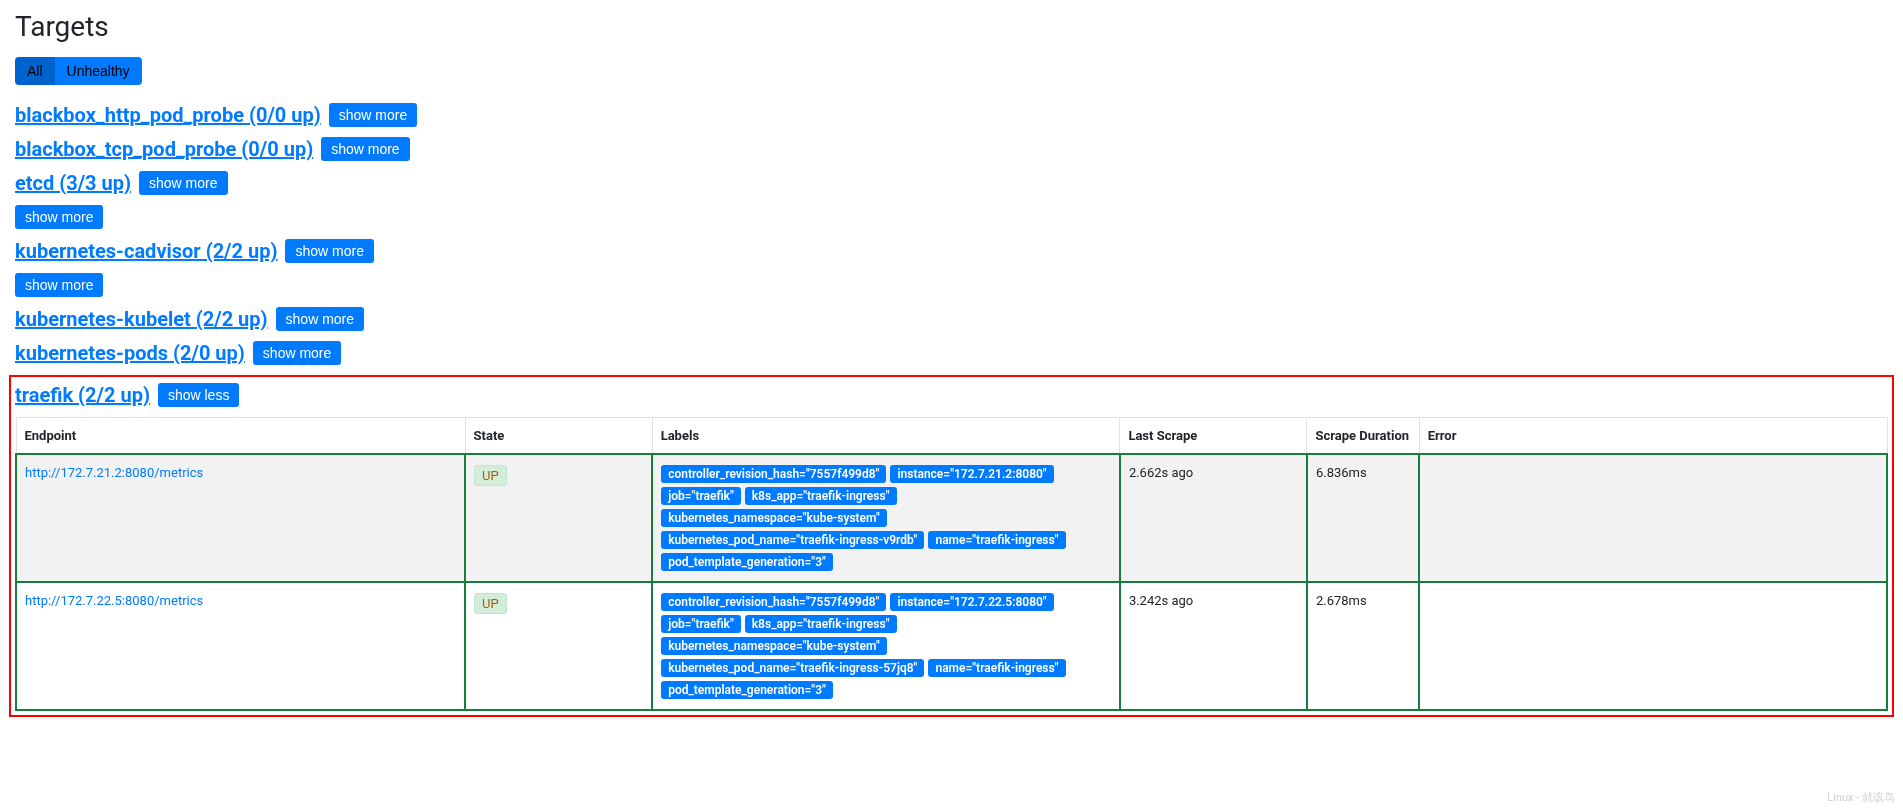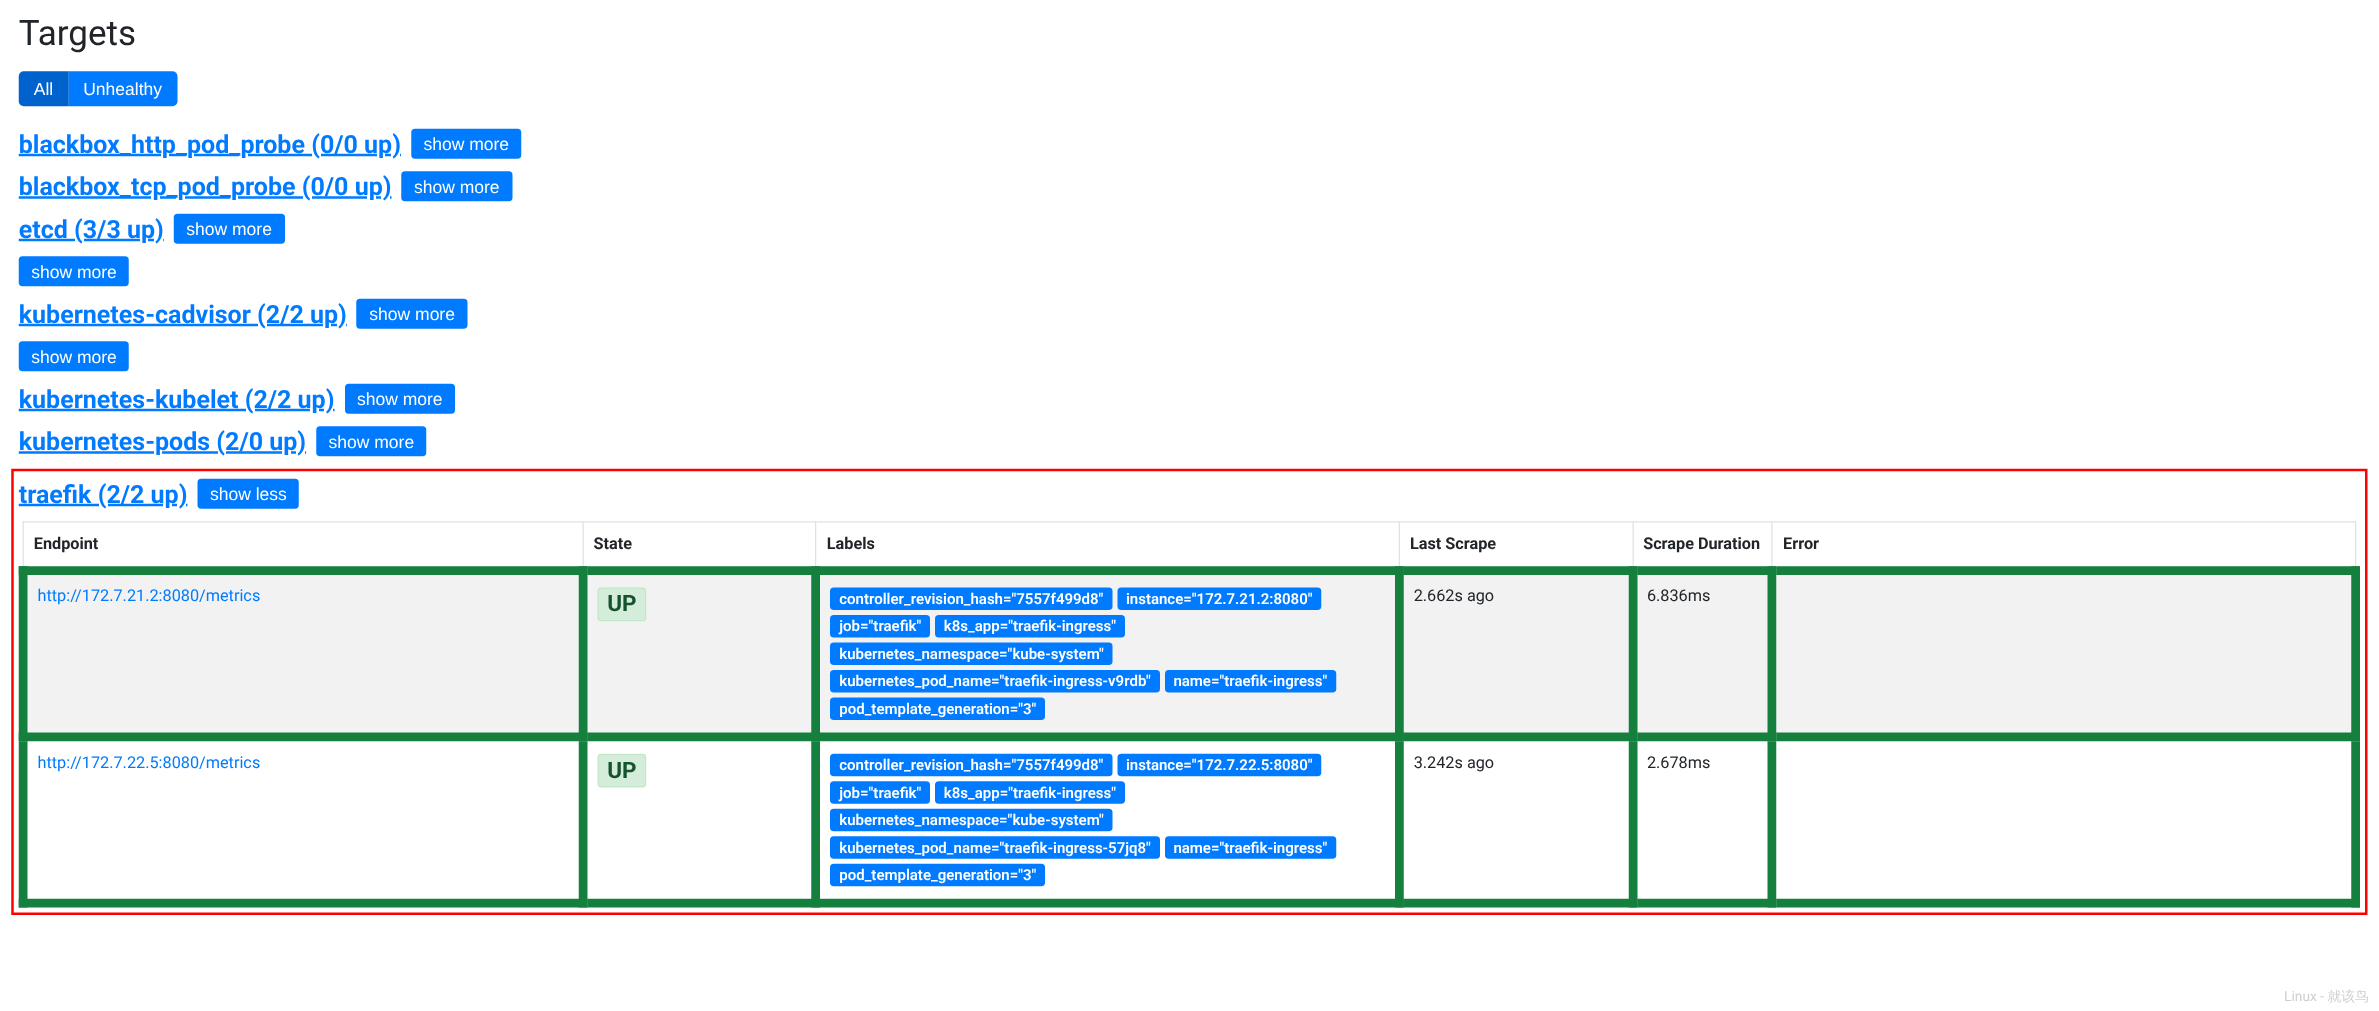--- a/index.html
+++ b/index.html
@@ -14,21 +14,21 @@
       font-size: 28px;
       font-weight: 400;
       margin-bottom: 14px;
     }
     .btn-group {
       display: flex;
       margin-bottom: 18px;
     }
     .btn {
       background: #007bff;
-      color: #ffffff;
+      color: #000000;
       border: none;
       padding: 6px 12px;
       font-size: 14px;
       cursor: pointer;
       border-radius: 0;
     }
     .btn.active {
       background: #0062cc;
     }
     .btn-group .btn:first-child { border-radius: 4px 0 0 4px; }
@@ -70,40 +70,39 @@
     th {
       text-align: left;
       font-weight: 700;
       padding: 10px 8px;
       border: 1px solid #dee2e6;
       background: #fff;
       font-size: 13px;
     }
     td {
       padding: 10px 8px;
-      border: 7px solid #15803d;
+      border: 2px solid #15803d;
       vertical-align: top;
       font-size: 13px;
     }
     tr.stripe { background: #f2f2f2; }
     tr.plain { background: #fff; }
     .endpoint-link {
       color: #007bff;
       text-decoration: none;
       cursor: pointer;
     }
     .state-badge {
       display: inline-block;
       background: #d4edda;
-      color: #14532d;
+      color: #a16207;
       padding: 2px 7px;
       border-radius: 3px;
-      font-size: 18px;
+      font-size: 13px;
       border: 1px solid #c3e6cb;
-      font-weight: bold;
     }
     .labels-cell {
       display: flex;
       flex-wrap: wrap;
       gap: 4px;
     }
     .label-badge {
       display: inline-block;
       background: #007bff;
       color: #fff;

